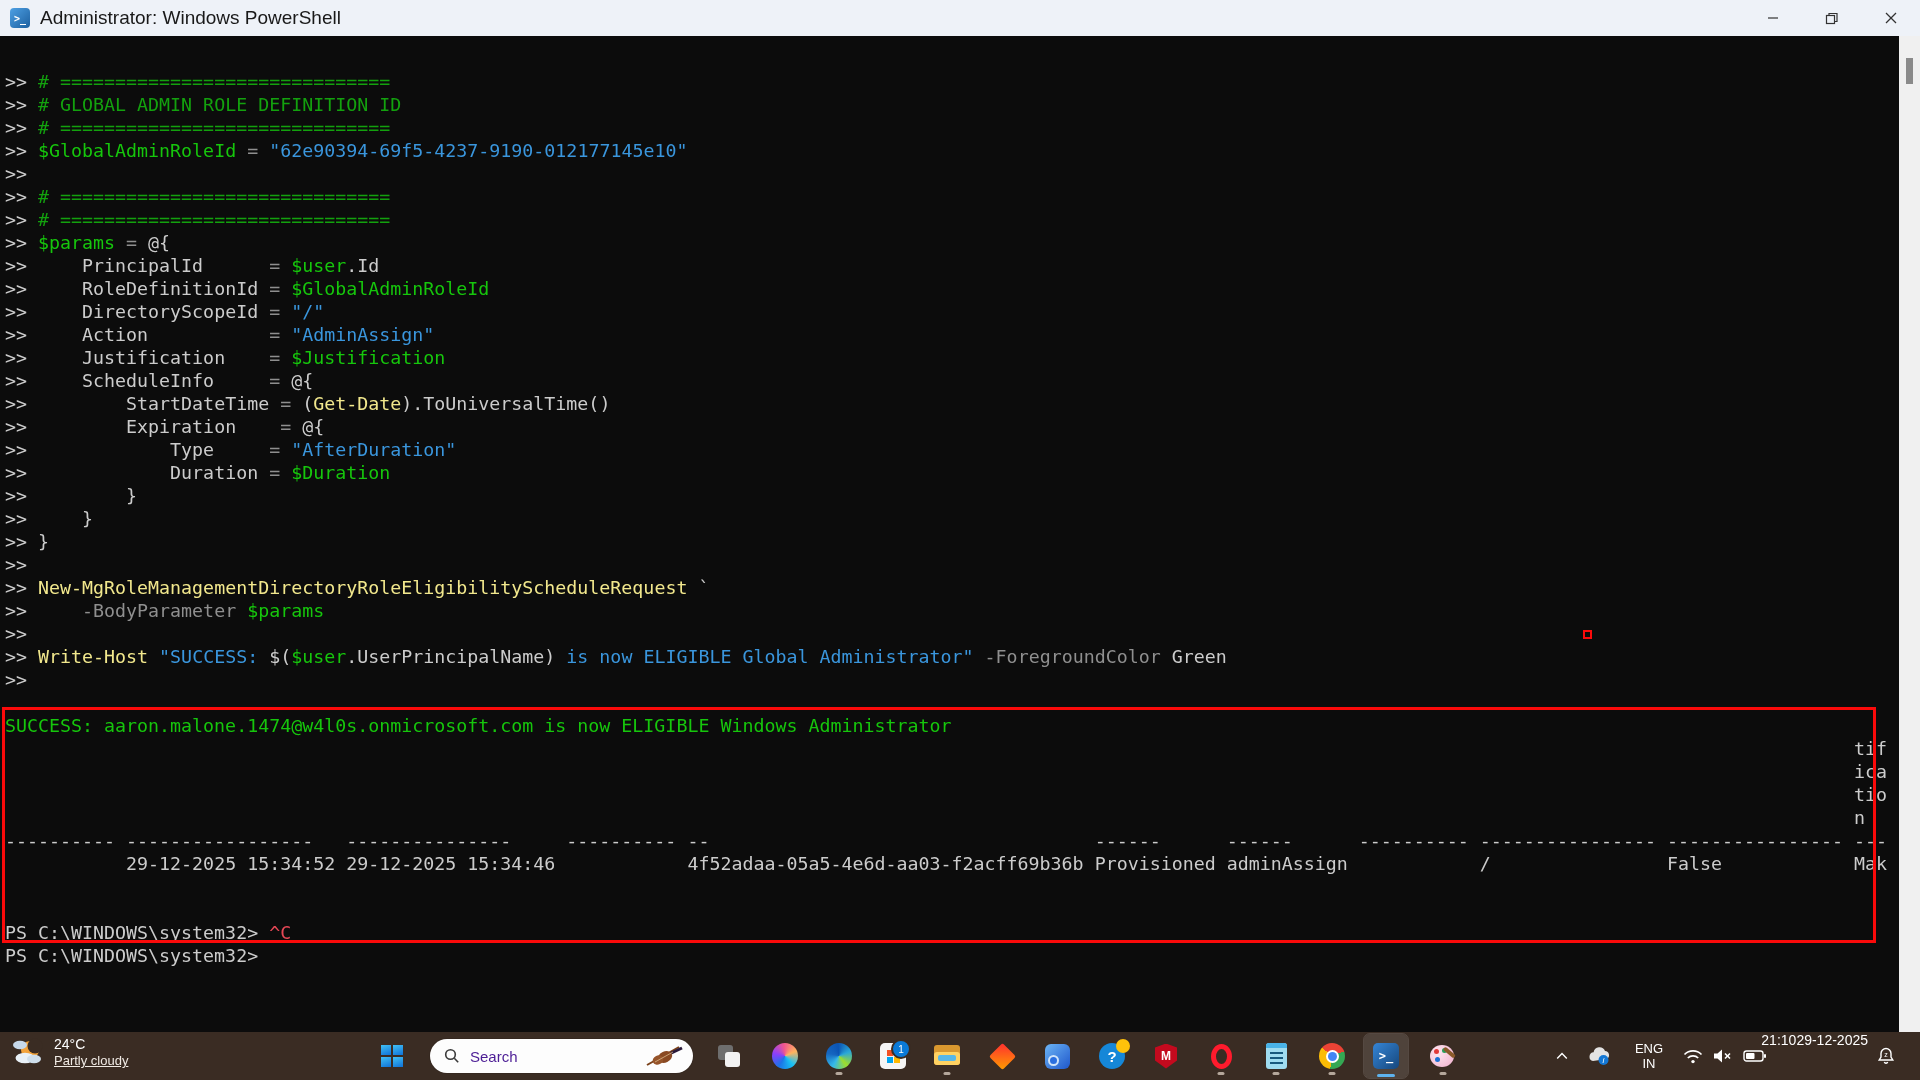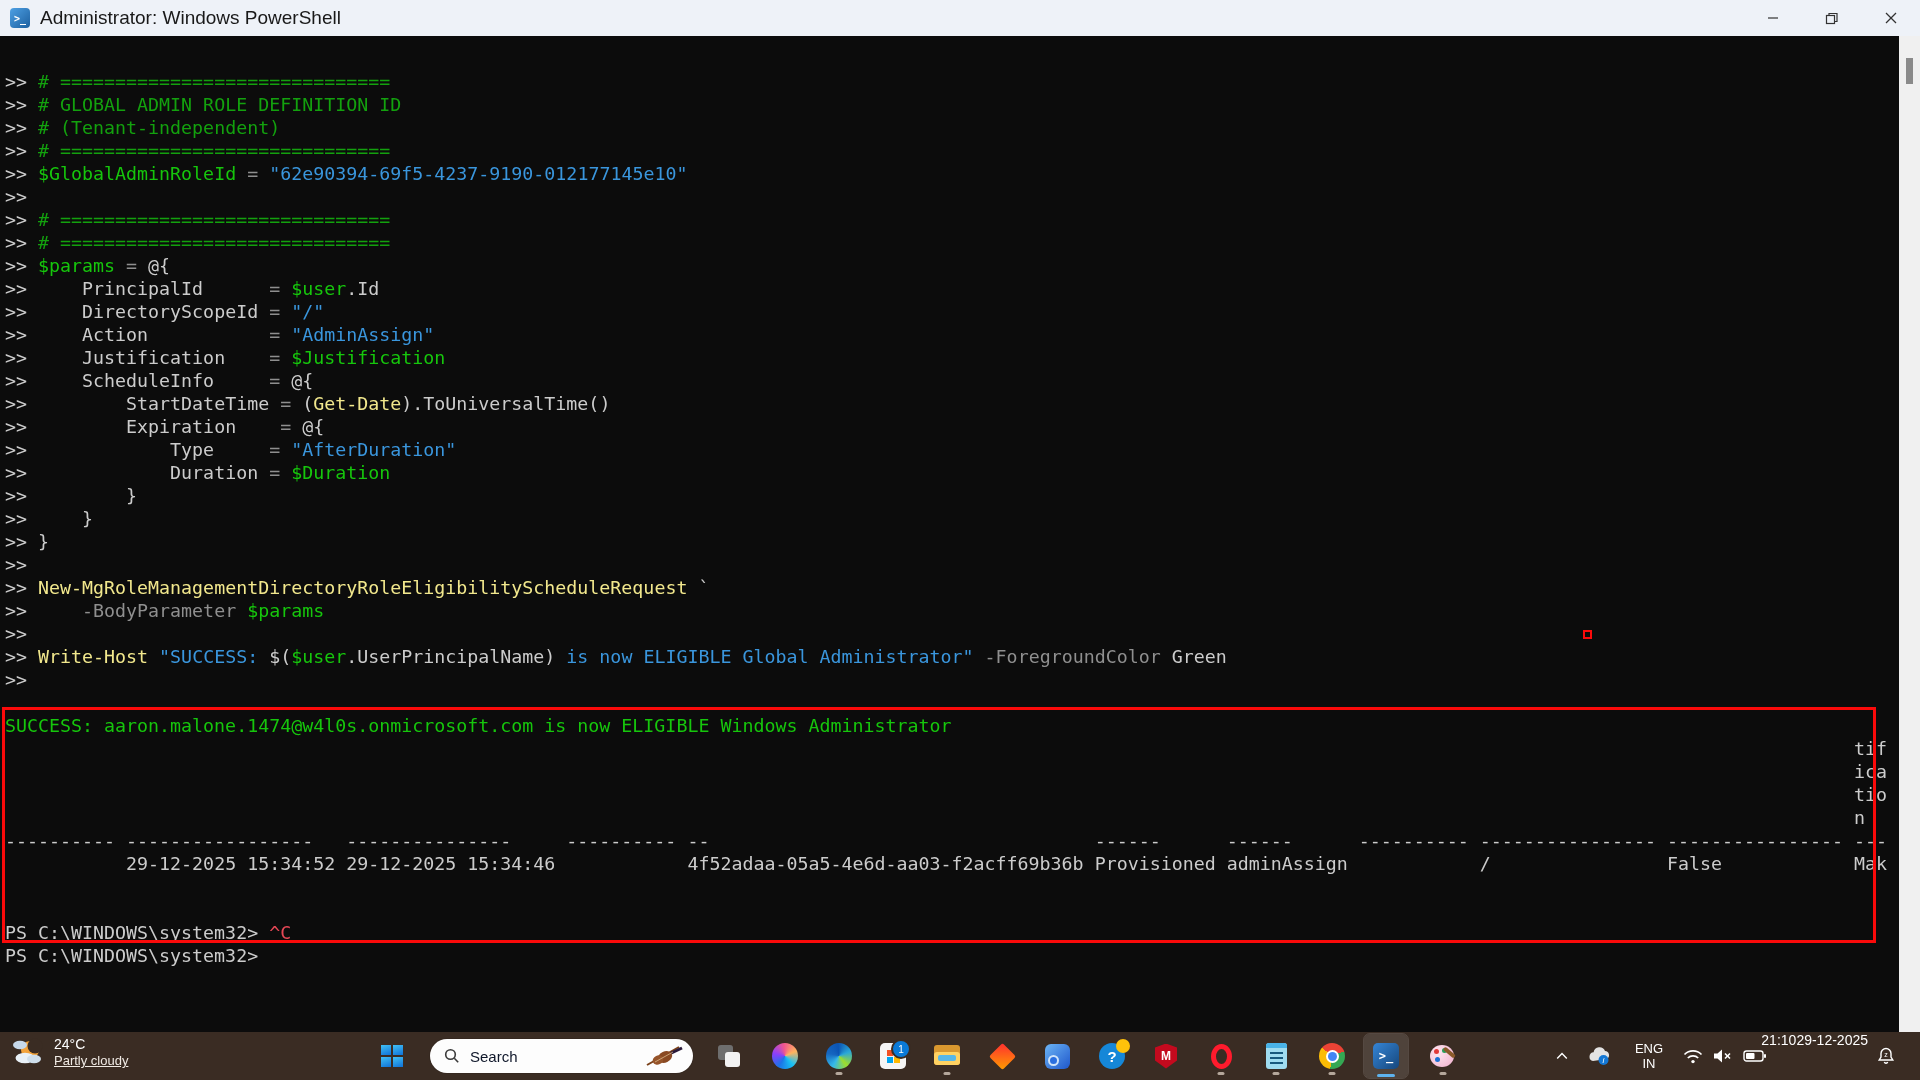--- a/index.html
+++ b/index.html
@@ -36,21 +36,21 @@
 
   .tb-app{position:absolute;top:4px;width:40px;height:40px;display:flex;align-items:center;justify-content:center;border-radius:6px;}
   .run-dot{position:absolute;bottom:1px;left:50%;transform:translateX(-50%);width:7px;height:3px;border-radius:2px;background:#b4a79b;}
   .ps-active{background:rgba(255,255,255,0.11);outline:1px solid rgba(255,255,255,0.14);}
   .ps-bar{position:absolute;bottom:1px;left:50%;transform:translateX(-50%);width:18px;height:3px;border-radius:2px;background:#5eb3ee;}
 
   .win-grid{display:grid;grid-template-columns:10px 10px;grid-template-rows:10px 10px;gap:2px;}
   .win-grid i{background:linear-gradient(160deg,#41c0f4,#0f72d8);}
 
   .search-pill{position:absolute;left:430px;top:7px;width:263px;height:34px;background:#fdfdfd;border-radius:17px;display:flex;align-items:center;box-shadow:0 0 0 1px rgba(0,0,0,0.08);}
-  .search-label{margin-left:10px;font-size:15px;color:#0f172a;flex:1;}
+  .search-label{margin-left:10px;font-size:15px;color:#4c1d95;flex:1;}
 
   .badge{position:absolute;top:-4px;right:-5px;width:16px;height:16px;border-radius:50%;background:#0a7ad8;color:#fff;font-size:10px;display:flex;align-items:center;justify-content:center;border:2px solid #3a2c23;box-sizing:content-box;}
 
   .tray-item{position:absolute;top:0;height:48px;display:flex;align-items:center;justify-content:center;color:#fff;}
   .lang-stack{font-size:13px;line-height:15px;text-align:center;}
   .tray-clock{position:absolute;right:52px;top:0;height:48px;display:flex;flex-direction:row;justify-content:center;text-align:right;color:#fff;font-size:14px;line-height:17px;}
 </style>
 </head>
 <body>
 
@@ -75,28 +75,28 @@
         <line x1="11" y1="1" x2="1" y2="11" stroke="#333" stroke-width="1.2"></line>
       </svg>
     </div>
   </div>
 </div>
 
 <div class="console">
   <div class="clines">
       <div class="cline"><span class="tk-p">&gt;&gt; </span><span class="tk-c"># ==============================</span></div>
       <div class="cline"><span class="tk-p">&gt;&gt; </span><span class="tk-c"># GLOBAL ADMIN ROLE DEFINITION ID</span></div>
-      <div class="cline"><span class="tk-p">&gt;&gt; </span><span class="tk-c"># (Tenant-independent)</span></div>
       <div class="cline"><span class="tk-p">&gt;&gt; </span><span class="tk-c"># ==============================</span></div>
       <div class="cline"><span class="tk-p">&gt;&gt; </span><span class="tk-v">$GlobalAdminRoleId</span><span class="tk-w"> </span><span class="tk-o">=</span><span class="tk-w"> </span><span class="tk-s">"62e90394-69f5-4237-9190-012177145e10"</span></div>
       <div class="cline"><span class="tk-p">&gt;&gt;</span></div>
       <div class="cline"><span class="tk-p">&gt;&gt; </span><span class="tk-c"># ==============================</span></div>
       <div class="cline"><span class="tk-p">&gt;&gt; </span><span class="tk-c"># ==============================</span></div>
       <div class="cline"><span class="tk-p">&gt;&gt; </span><span class="tk-v">$params</span><span class="tk-w"> </span><span class="tk-o">=</span><span class="tk-w"> @{</span></div>
       <div class="cline"><span class="tk-p">&gt;&gt; </span><span class="tk-w">    PrincipalId      </span><span class="tk-o">=</span><span class="tk-w"> </span><span class="tk-v">$user</span><span class="tk-w">.Id</span></div>
+      <div class="cline"><span class="tk-p">&gt;&gt; </span><span class="tk-w">    RoleDefinitionId </span><span class="tk-o">=</span><span class="tk-w"> </span><span class="tk-v">$GlobalAdminRoleId</span></div>
       <div class="cline"><span class="tk-p">&gt;&gt; </span><span class="tk-w">    DirectoryScopeId </span><span class="tk-o">=</span><span class="tk-w"> </span><span class="tk-s">"/"</span></div>
       <div class="cline"><span class="tk-p">&gt;&gt; </span><span class="tk-w">    Action           </span><span class="tk-o">=</span><span class="tk-w"> </span><span class="tk-s">"AdminAssign"</span></div>
       <div class="cline"><span class="tk-p">&gt;&gt; </span><span class="tk-w">    Justification    </span><span class="tk-o">=</span><span class="tk-w"> </span><span class="tk-v">$Justification</span></div>
       <div class="cline"><span class="tk-p">&gt;&gt; </span><span class="tk-w">    ScheduleInfo     </span><span class="tk-o">=</span><span class="tk-w"> @{</span></div>
       <div class="cline"><span class="tk-p">&gt;&gt; </span><span class="tk-w">        StartDateTime </span><span class="tk-o">=</span><span class="tk-w"> (</span><span class="tk-y">Get-Date</span><span class="tk-w">).ToUniversalTime()</span></div>
       <div class="cline"><span class="tk-p">&gt;&gt; </span><span class="tk-w">        Expiration    </span><span class="tk-o">=</span><span class="tk-w"> @{</span></div>
       <div class="cline"><span class="tk-p">&gt;&gt; </span><span class="tk-w">            Type     </span><span class="tk-o">=</span><span class="tk-w"> </span><span class="tk-s">"AfterDuration"</span></div>
       <div class="cline"><span class="tk-p">&gt;&gt; </span><span class="tk-w">            Duration </span><span class="tk-o">=</span><span class="tk-w"> </span><span class="tk-v">$Duration</span></div>
       <div class="cline"><span class="tk-p">&gt;&gt; </span><span class="tk-w">        }</span></div>
       <div class="cline"><span class="tk-p">&gt;&gt; </span><span class="tk-w">    }</span></div>

